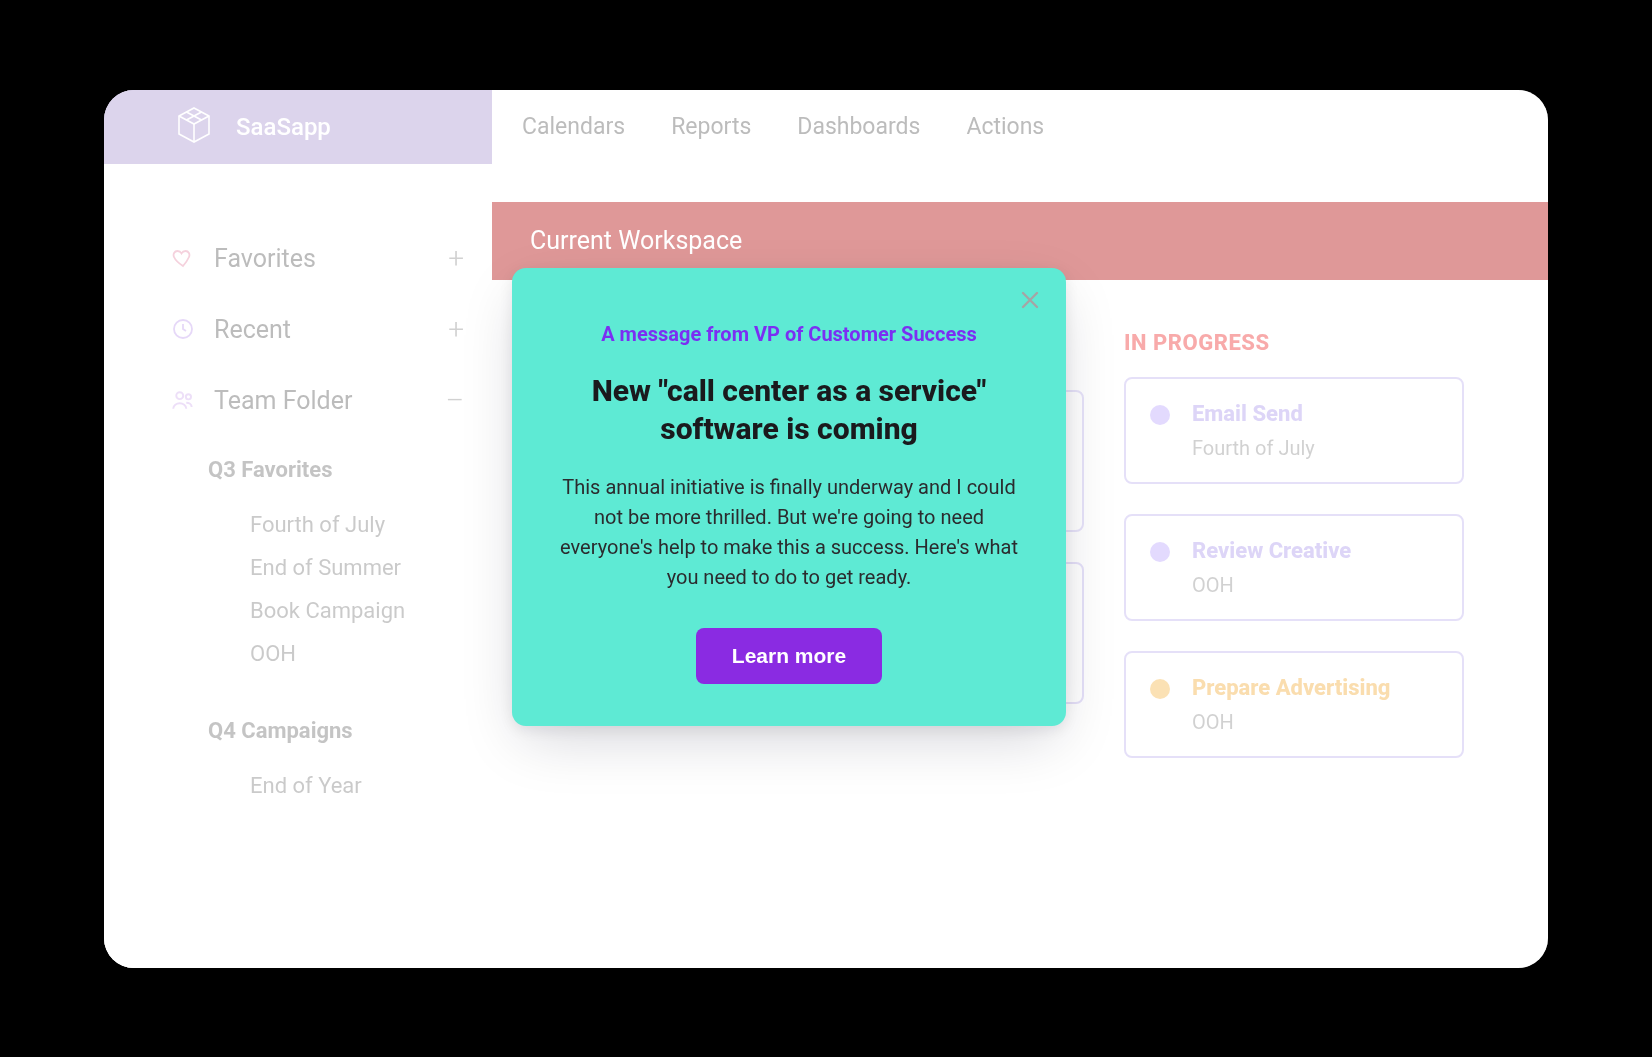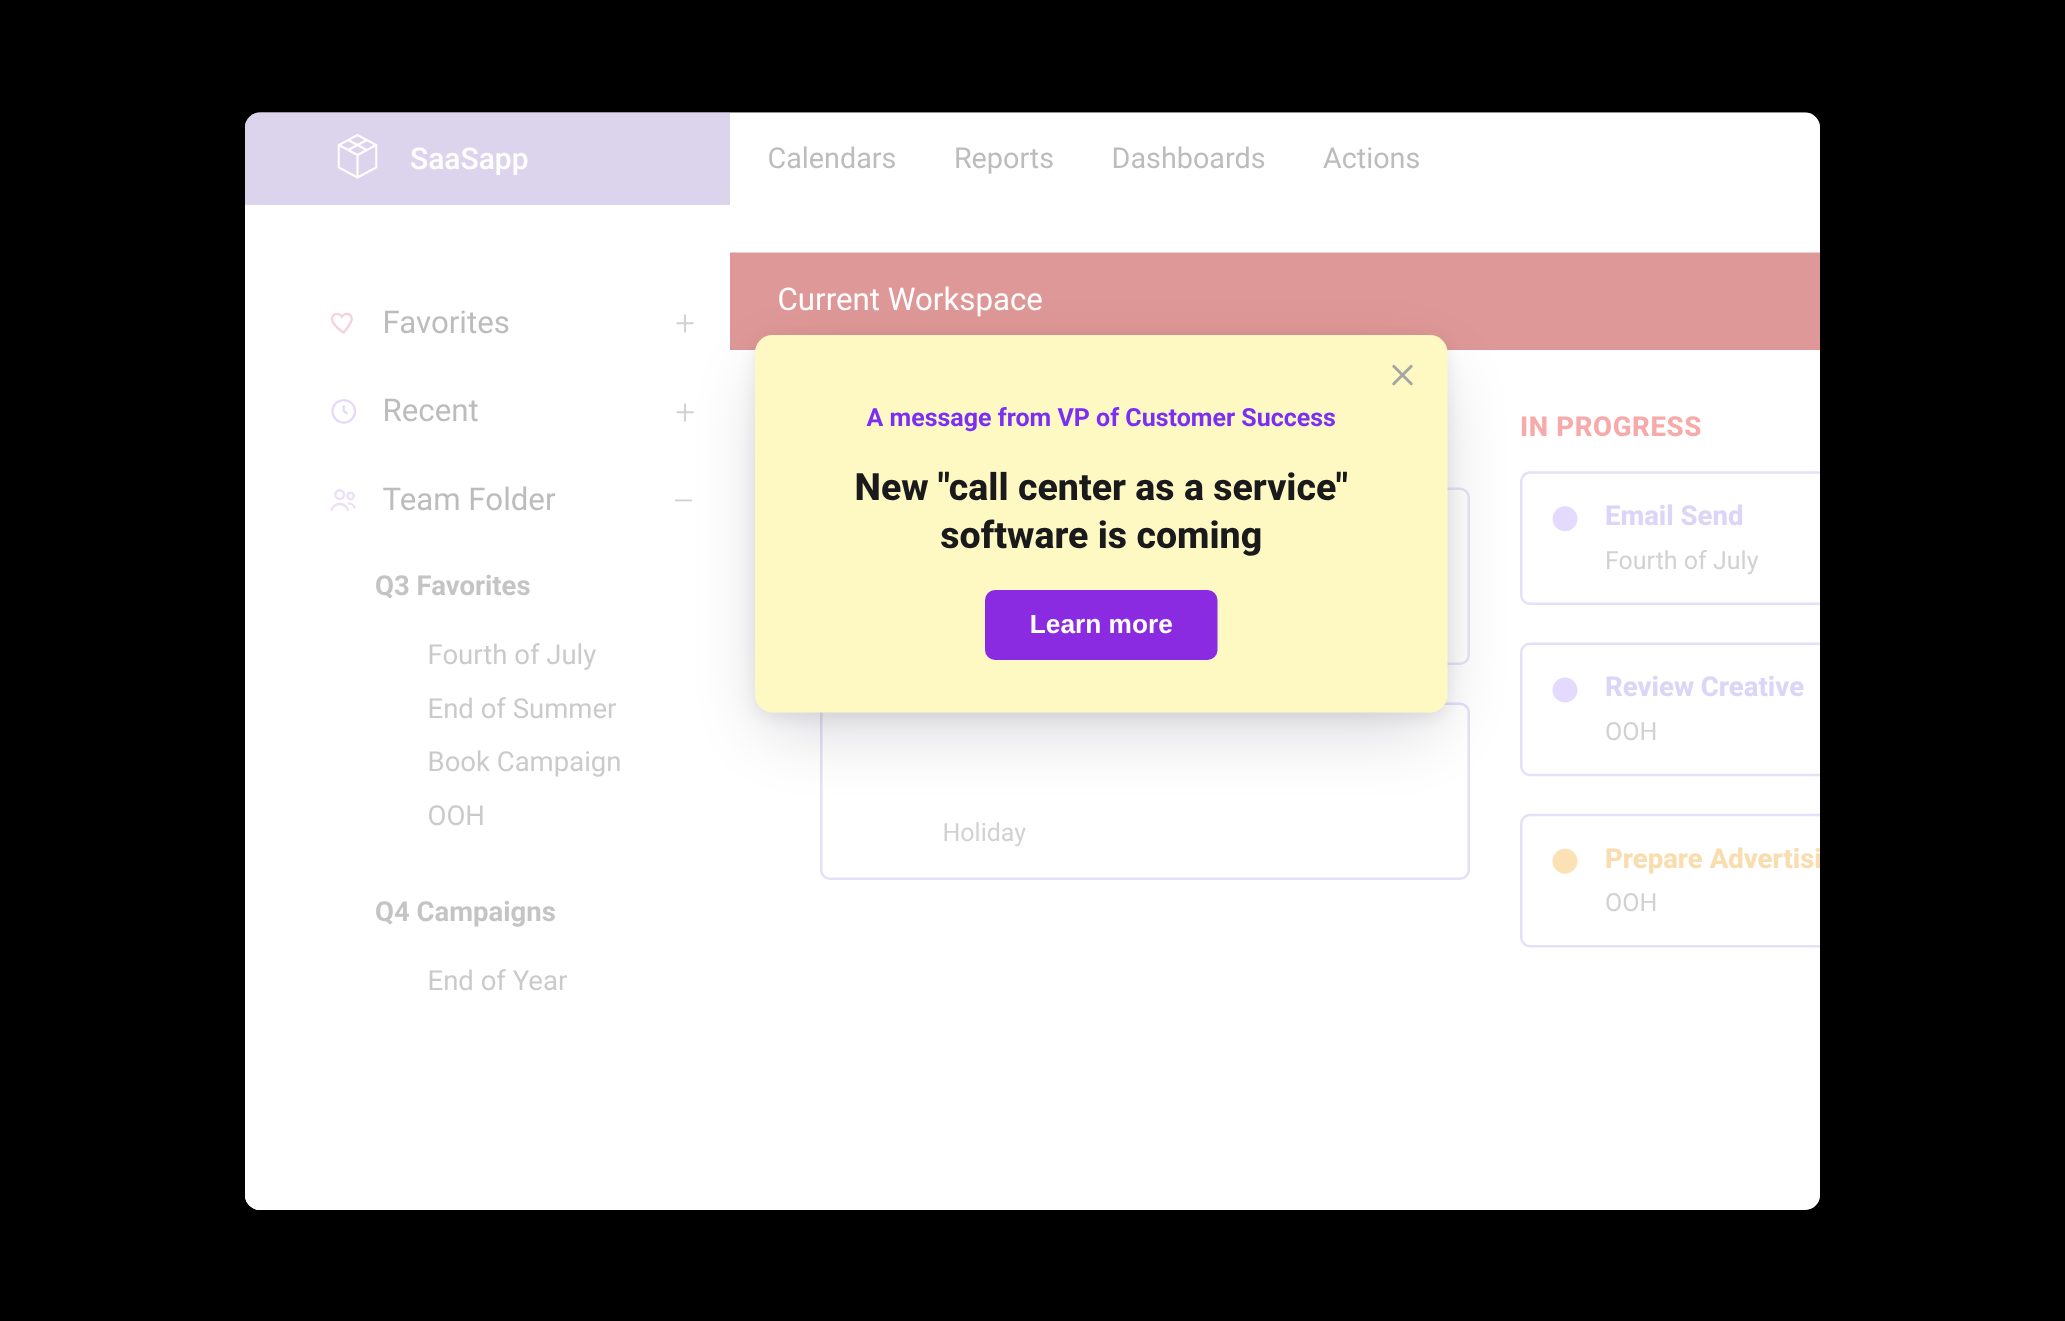--- a/index.html
+++ b/index.html
@@ -6,24 +6,24 @@
   body {
     font-family: -apple-system, BlinkMacSystemFont, "Segoe UI", Roboto, Helvetica, Arial, sans-serif;
     background: #000;
     width: 1652px;
     height: 1057px;
     display: flex;
     align-items: center;
     justify-content: center;
   }
   .frame {
-    width: 1260px;
+    width: 1444px;
     height: 878px;
     background: #fff;
-    border-radius: 12px;
+    border-radius: 30px;
     overflow: hidden;
     position: relative;
     box-shadow: 0 8px 40px rgba(0,0,0,0.4);
   }
   .scrim {
     position: absolute;
     inset: 0;
     background: rgba(255,255,255,0.55);
     z-index: 5;
     pointer-events: none;
@@ -154,21 +154,21 @@
   .card-title { font-size: 22px; font-weight: 800; color: #b3a3ee; margin-bottom: 10px;}
   .card-title-orange { color: #f3b34c; text-align: center; }
   .card-sub { font-size: 20px; color: #9a9a9a; }
   
   .modal {
     position: absolute;
     z-index: 10;
     left: 408px;
     top: 178px;
     width: 554px;
-    background: #fef9c3;
+    background: #5eead4;
     border-radius: 14px;
     box-shadow: 0 20px 60px -10px rgba(10,10,40,0.18), 0 4px 14px rgba(10,10,40,0.08);
     padding: 54px 44px 42px;
     text-align: center;
   }
   .modal .close {
     position: absolute;
     top: 20px; right: 22px;
     width: 28px; height: 28px;
     color: #a5a5a5;
@@ -327,16 +327,17 @@
   <div class="scrim"></div>
 
   <div class="modal">
     <span class="close">
       <svg width="24" height="24" viewBox="0 0 24 24" stroke="#a5a5a5" stroke-width="2.4" stroke-linecap="round">
         <path d="M5 5 L19 19 M19 5 L5 19"></path>
       </svg>
     </span>
     <div class="modal-eyebrow">A message from VP of Customer Success</div>
     <div class="modal-title">New "call center as a service" software is coming</div>
+    <div class="modal-body">This annual initiative is finally underway and I could not be more thrilled. But we're going to need everyone's help to make this a success. Here's what you need to do to get ready.</div>
     <button class="modal-cta">Learn more</button>
   </div>
 
 </div>
 
 </body></html>

